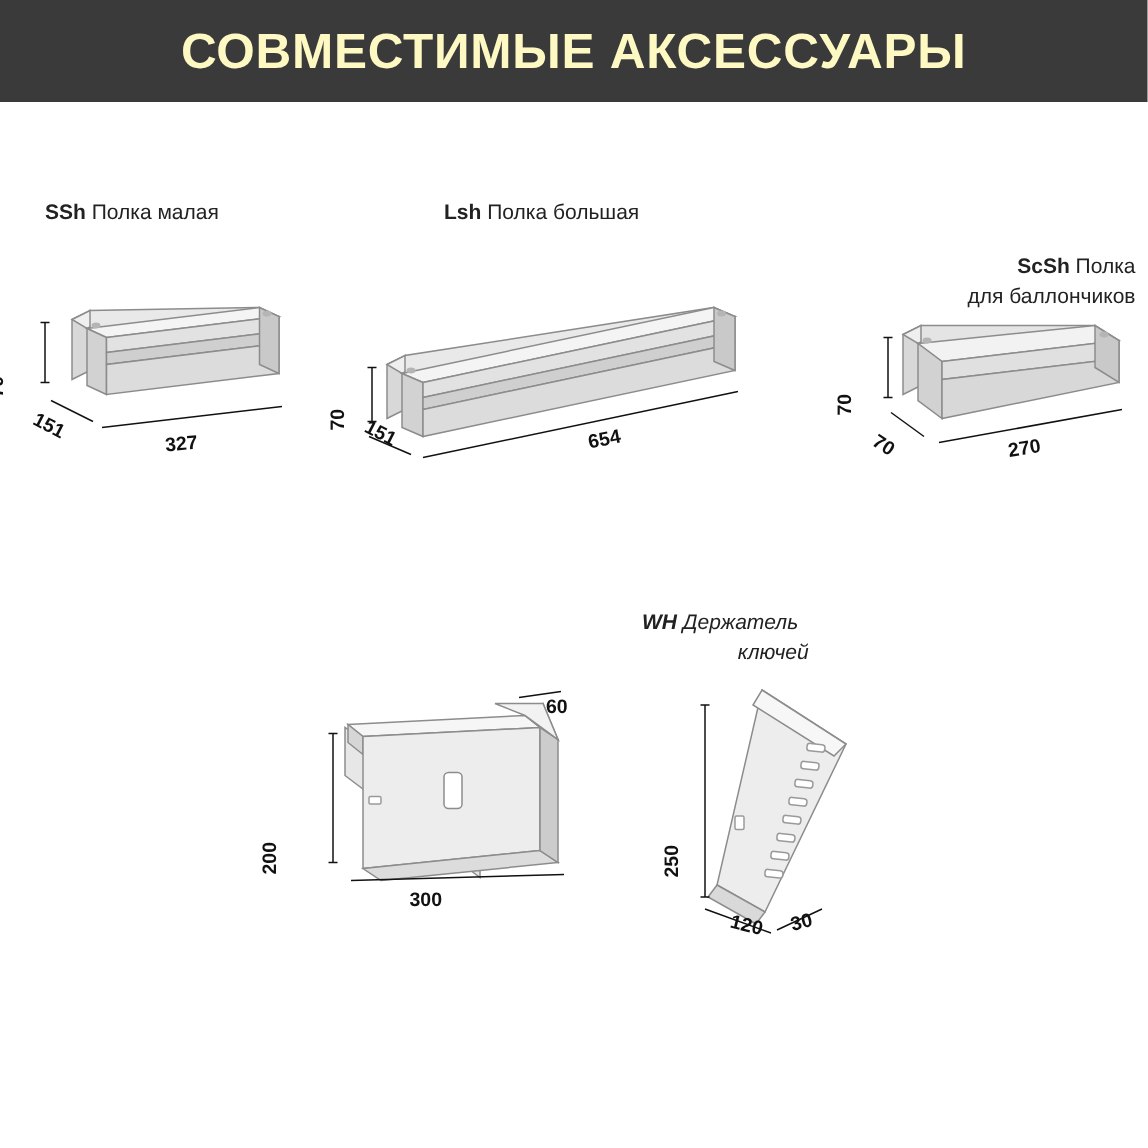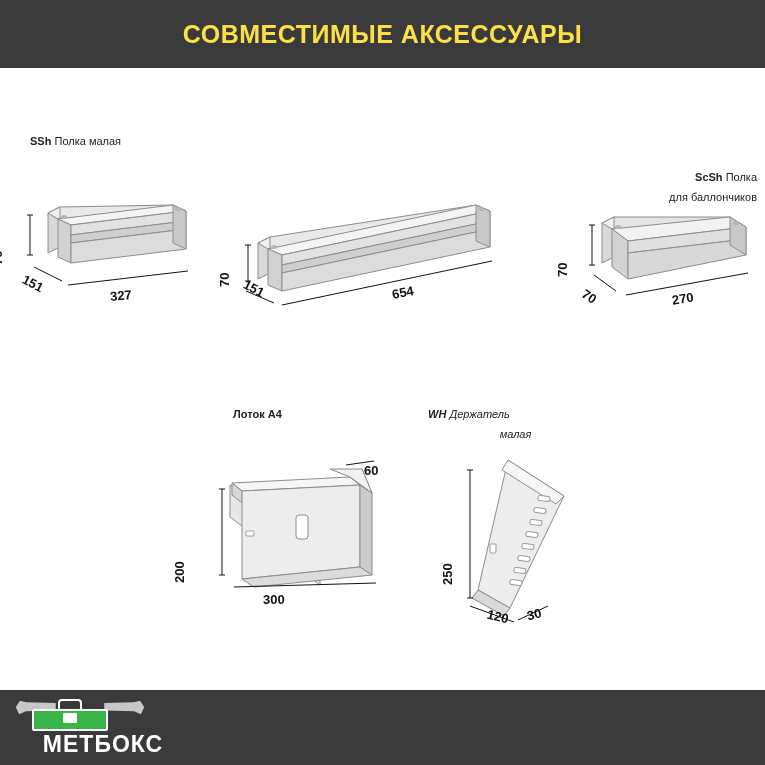--- a/index.html
+++ b/index.html
@@ -26,22 +26,22 @@
     position: absolute;
     left: 0; top: 0;
     width: 765px;
     height: 68px;
     background: #3a3a3a;
     display: flex;
     align-items: center;
     justify-content: center;
   }
   .header-title {
-    color: #fde047;
-    font-size: 25px;
+    color: #fef9c3;
+    font-size: 33px;
     font-weight: bold;
     letter-spacing: 0.5px;
     text-transform: uppercase;
     text-align: center;
   }
 
   
   .footer {
     position: absolute;
     left: 0; bottom: 0;
@@ -121,21 +121,21 @@
     text-align: center;
     color: #ffffff;
     font-size: 23px;
     font-weight: bold;
     letter-spacing: 1px;
   }
 
   
   .item-title {
     position: absolute;
-    font-size: 11px;
+    font-size: 14px;
     color: #222222;
     line-height: 20px;
   }
   .item-title b { font-weight: bold; }
 
   .dim-label {
     position: absolute;
     font-size: 13px;
     color: #111111;
     font-weight: bold;
@@ -179,20 +179,24 @@
       <line x1="9" y1="20" x2="15" y2="20" stroke="#111" stroke-width="1"></line>
       <line x1="9" y1="60" x2="15" y2="60" stroke="#111" stroke-width="1"></line>
       <line x1="16" y1="72" x2="44" y2="86" stroke="#111" stroke-width="1"></line>
       <line x1="50" y1="90" x2="170" y2="76" stroke="#111" stroke-width="1"></line>
     </svg>
   </div>
   <div class="dim-label rot90" style="left:5px; top:250px;">70</div>
   <div class="dim-label" style="left:22px; top:276px; transform:rotate(27deg);">151</div>
   <div class="dim-label" style="left:110px; top:288px; transform:rotate(-5deg);">327</div>
 
+  <div class="item-title" style="left:296px; top:131px; width:280px;">
+    <b>Lsh</b>
+    <span>Полка большая</span>
+  </div>
 
   <div class="illus" style="left:238px; top:195px;">
     <svg width="290" height="115" viewBox="0 0 290 115">
       <polygon points="20,48 32,42 32,78 20,84" fill="#d8d8d8" stroke="#8c8c8c" stroke-width="1"></polygon>
       <polygon points="20,48 32,42 42,48 30,54" fill="#efefef" stroke="#8c8c8c" stroke-width="1"></polygon>
       <polygon points="32,42 32,78 238,22 238,10" fill="#e9e9e9" stroke="#8c8c8c" stroke-width="1"></polygon>
       <polygon points="30,54 238,10 252,16 44,60" fill="#f4f4f4" stroke="#8c8c8c" stroke-width="1"></polygon>
       <polygon points="30,54 44,60 44,96 30,90" fill="#d2d2d2" stroke="#8c8c8c" stroke-width="1"></polygon>
       <polygon points="44,60 252,16 252,26 44,70" fill="#e2e2e2" stroke="#8c8c8c" stroke-width="1"></polygon>
       <polygon points="44,70 252,26 252,34 44,78" fill="#cfcfcf" stroke="#8c8c8c" stroke-width="1"></polygon>
@@ -233,23 +237,20 @@
       <line x1="9" y1="30" x2="15" y2="30" stroke="#111" stroke-width="1"></line>
       <line x1="9" y1="70" x2="15" y2="70" stroke="#111" stroke-width="1"></line>
       <line x1="14" y1="80" x2="36" y2="96" stroke="#111" stroke-width="1"></line>
       <line x1="46" y1="100" x2="168" y2="78" stroke="#111" stroke-width="1"></line>
     </svg>
   </div>
   <div class="dim-label rot90" style="left:570px; top:262px;">70</div>
   <div class="dim-label" style="left:582px; top:289px; transform:rotate(33deg);">70</div>
   <div class="dim-label" style="left:672px; top:291px; transform:rotate(-9deg);">270</div>
 
-  <div class="item-title" style="left:233px; top:404px; width:220px;">
-    <b>Лоток А4</b>
-  </div>
 
   <div class="illus" style="left:200px; top:455px;">
     <svg width="210" height="160" viewBox="0 0 210 160">
 
       <polygon points="30,62 120,130 120,92 30,30" fill="#e7e7e7" stroke="#8c8c8c" stroke-width="1"></polygon>
 
       <polygon points="30,62 120,130 150,112 150,72 30,30" fill="#f0f0f0" stroke="#8c8c8c" stroke-width="1" opacity="0"></polygon>
       <polygon points="32,28 150,22 160,30 42,36" fill="#f6f6f6" stroke="#8c8c8c" stroke-width="1"></polygon>
       <polygon points="32,28 42,36 42,48 32,40" fill="#d6d6d6" stroke="#8c8c8c" stroke-width="1"></polygon>
       <polygon points="42,36 42,124 160,112 160,30" fill="#ededed" stroke="#8c8c8c" stroke-width="1"></polygon>
@@ -263,26 +264,26 @@
 
       <line x1="146" y1="10" x2="174" y2="6" stroke="#111" stroke-width="1"></line>
       <line x1="22" y1="34" x2="22" y2="120" stroke="#111" stroke-width="1"></line>
       <line x1="19" y1="34" x2="25" y2="34" stroke="#111" stroke-width="1"></line>
       <line x1="19" y1="120" x2="25" y2="120" stroke="#111" stroke-width="1"></line>
       <line x1="34" y1="132" x2="176" y2="128" stroke="#111" stroke-width="1"></line>
     </svg>
   </div>
   <div class="dim-label rot90" style="left:187px; top:568px;">200</div>
   <div class="dim-label" style="left:364px; top:463px;">60</div>
-  <div class="dim-label" style="left:263px; top:592px;">300</div>
+  <div class="dim-label" style="left:273px; top:592px;">300</div>
 
   <div class="item-title" style="left:428px; top:404px; width:175px;font-style:italic;">
     <b>WH</b>
     <span>Держатель</span><br>
-    <span style="display:inline-block; width:100%; text-align:center;">малая</span>
+    <span style="display:inline-block; width:100%; text-align:center;">ключей</span>
   </div>
 
   <div class="illus" style="left:452px; top:448px;">
     <svg width="130" height="180" viewBox="0 0 130 180">
 
       <polygon points="56,12 112,48 58,160 26,142" fill="#ededed" stroke="#8c8c8c" stroke-width="1"></polygon>
       <polygon points="56,12 112,48 104,56 50,22" fill="#f7f7f7" stroke="#8c8c8c" stroke-width="1"></polygon>
       <polygon points="26,142 58,160 52,168 20,150" fill="#d9d9d9" stroke="#8c8c8c" stroke-width="1"></polygon>
 
       <g fill="#ffffff" stroke="#9a9a9a" stroke-width="1">
@@ -301,26 +302,14 @@
       <line x1="15" y1="22" x2="21" y2="22" stroke="#111" stroke-width="1"></line>
       <line x1="15" y1="150" x2="21" y2="150" stroke="#111" stroke-width="1"></line>
       <line x1="18" y1="158" x2="62" y2="174" stroke="#111" stroke-width="1"></line>
       <line x1="66" y1="172" x2="96" y2="158" stroke="#111" stroke-width="1"></line>
     </svg>
   </div>
   <div class="dim-label rot90" style="left:455px; top:570px;">250</div>
   <div class="dim-label" style="left:487px; top:609px; transform:rotate(14deg);">120</div>
   <div class="dim-label" style="left:527px; top:607px; transform:rotate(-14deg);">30</div>
 
-  <div class="footer">
-    <div class="logo">
-      <div class="logo-wrench"></div>
-      <div class="logo-wrench2"></div>
-      <div class="logo-toolbox">
-        <div class="tb-body"></div>
-        <div class="tb-handle"></div>
-        <div class="tb-latch"></div>
-      </div>
-      <div class="logo-text">МЕТБОКС</div>
-    </div>
-  </div>
 
 </div>
 
 </body></html>

